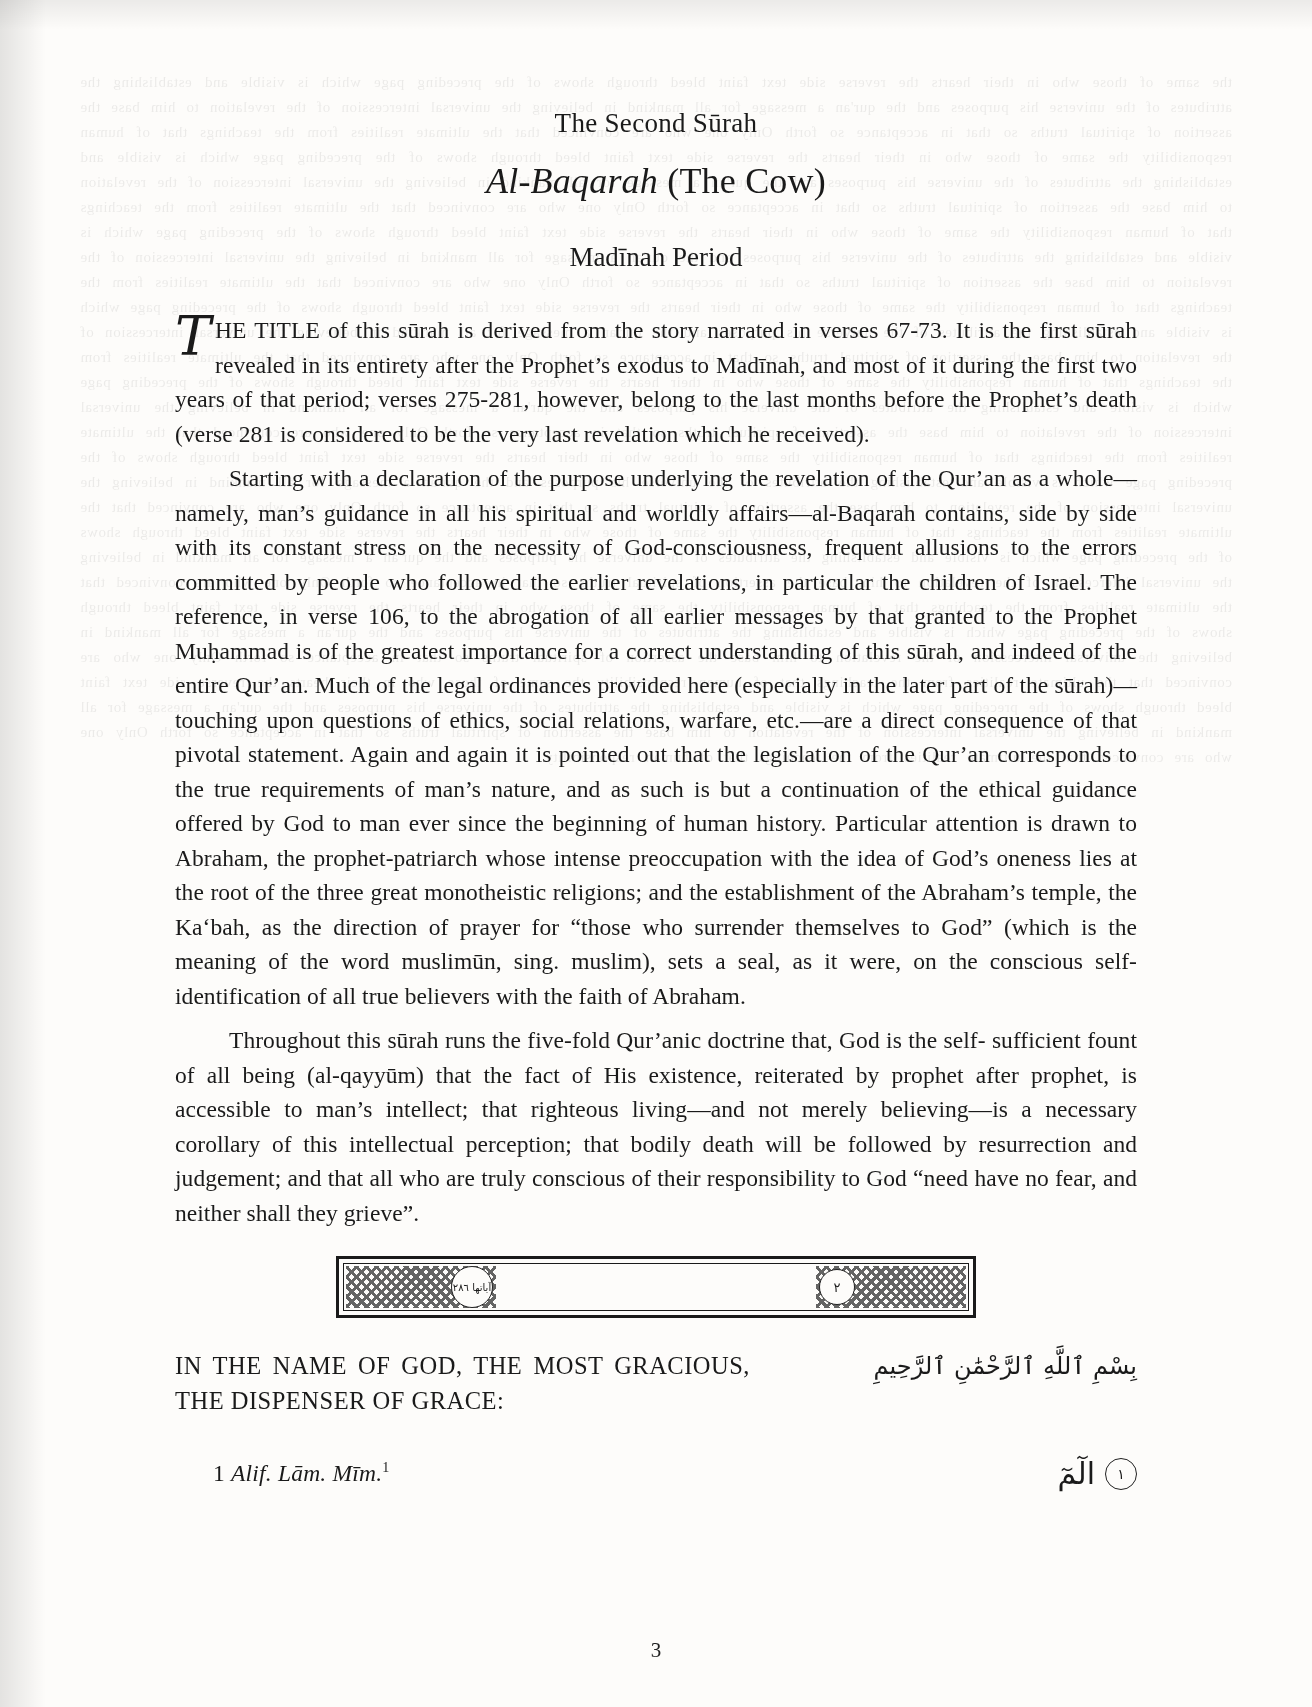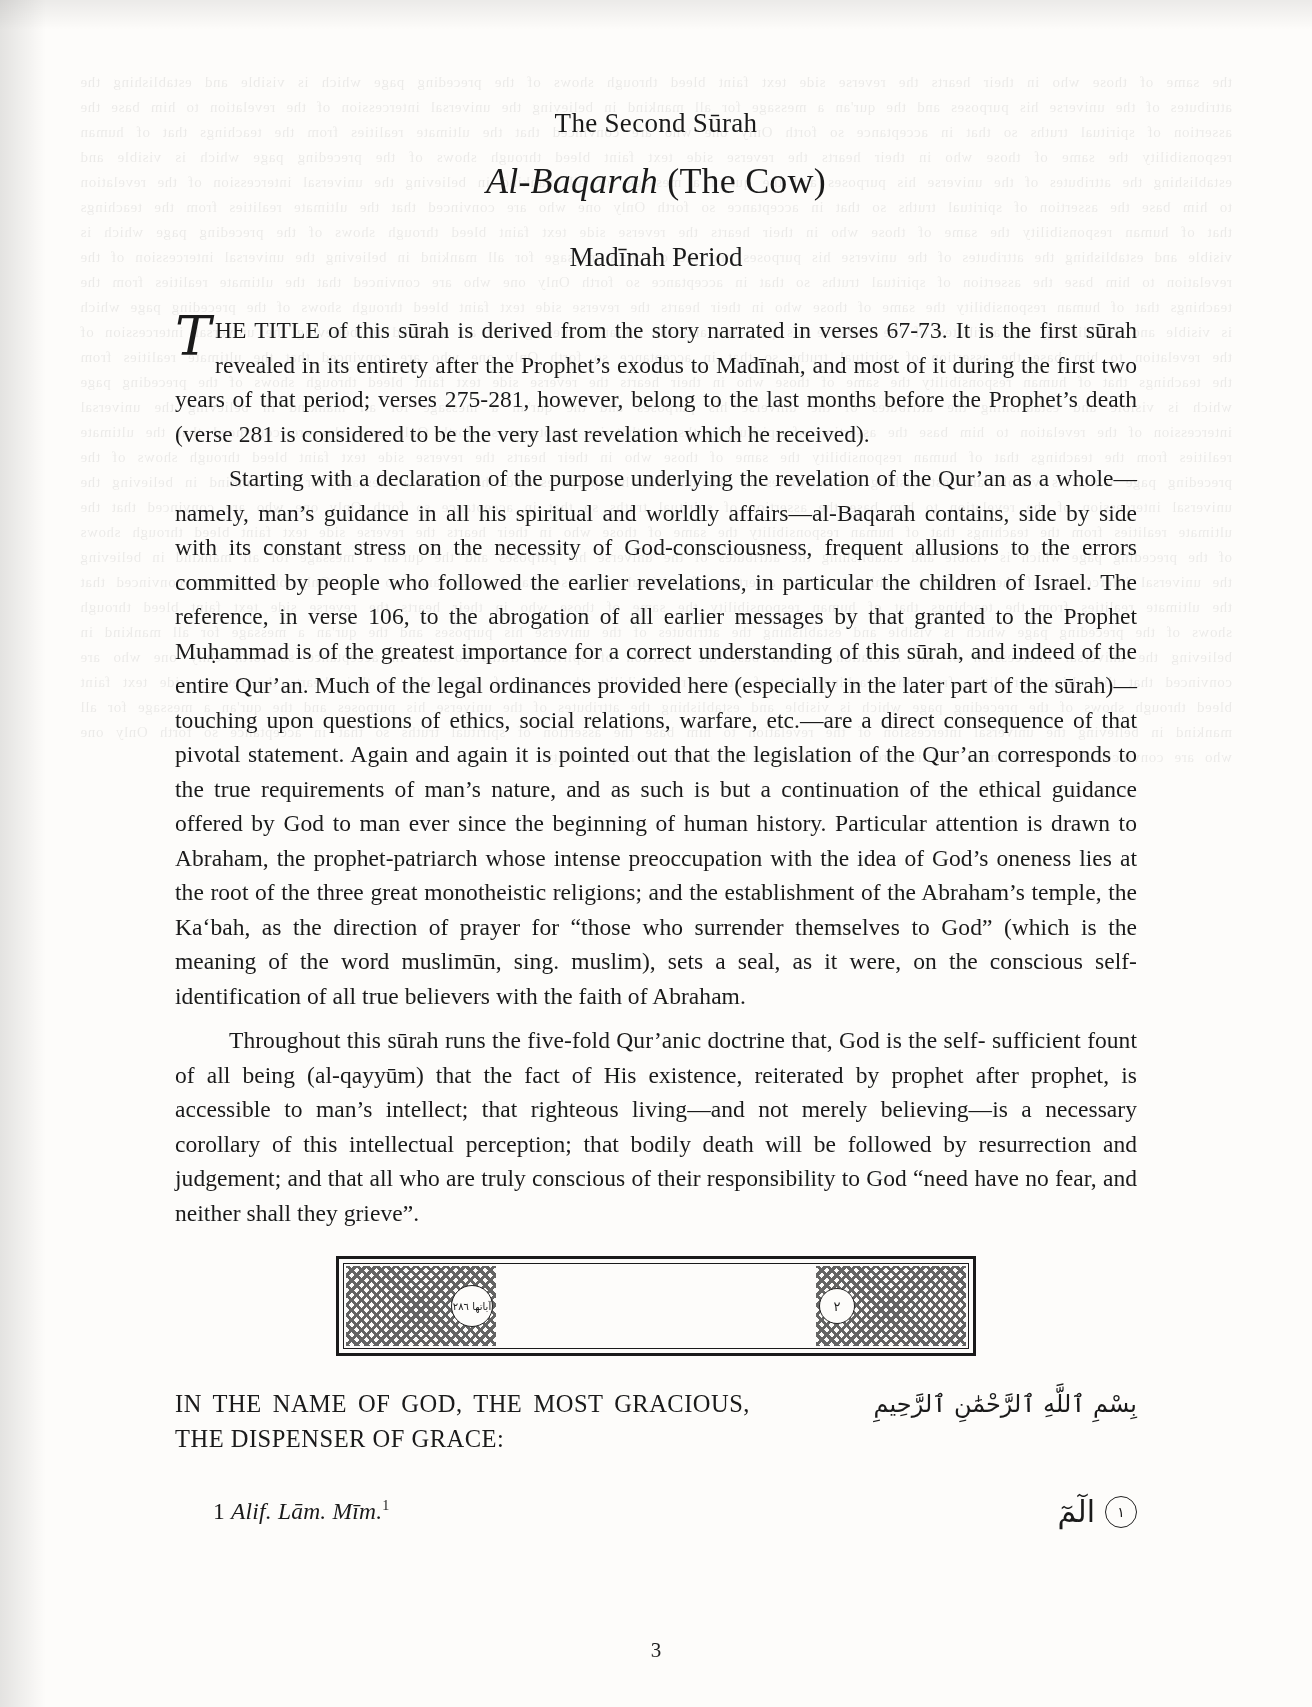--- a/index.html
+++ b/index.html
@@ -88,21 +88,21 @@
   }
   .ital { font-style: italic; }
 
   .ornament-wrap {
     margin: 26px 0 10px 0;
     display: flex;
     justify-content: center;
   }
   .ornament {
     width: 640px;
-    height: 100px;
+    height: 62px;
     border: 3px solid #1a1a1a;
     position: relative;
     background: #fdfcfa;
     display: flex;
     align-items: center;
     justify-content: center;
     box-sizing: border-box;
   }
   .ornament::after {
     content: "";

